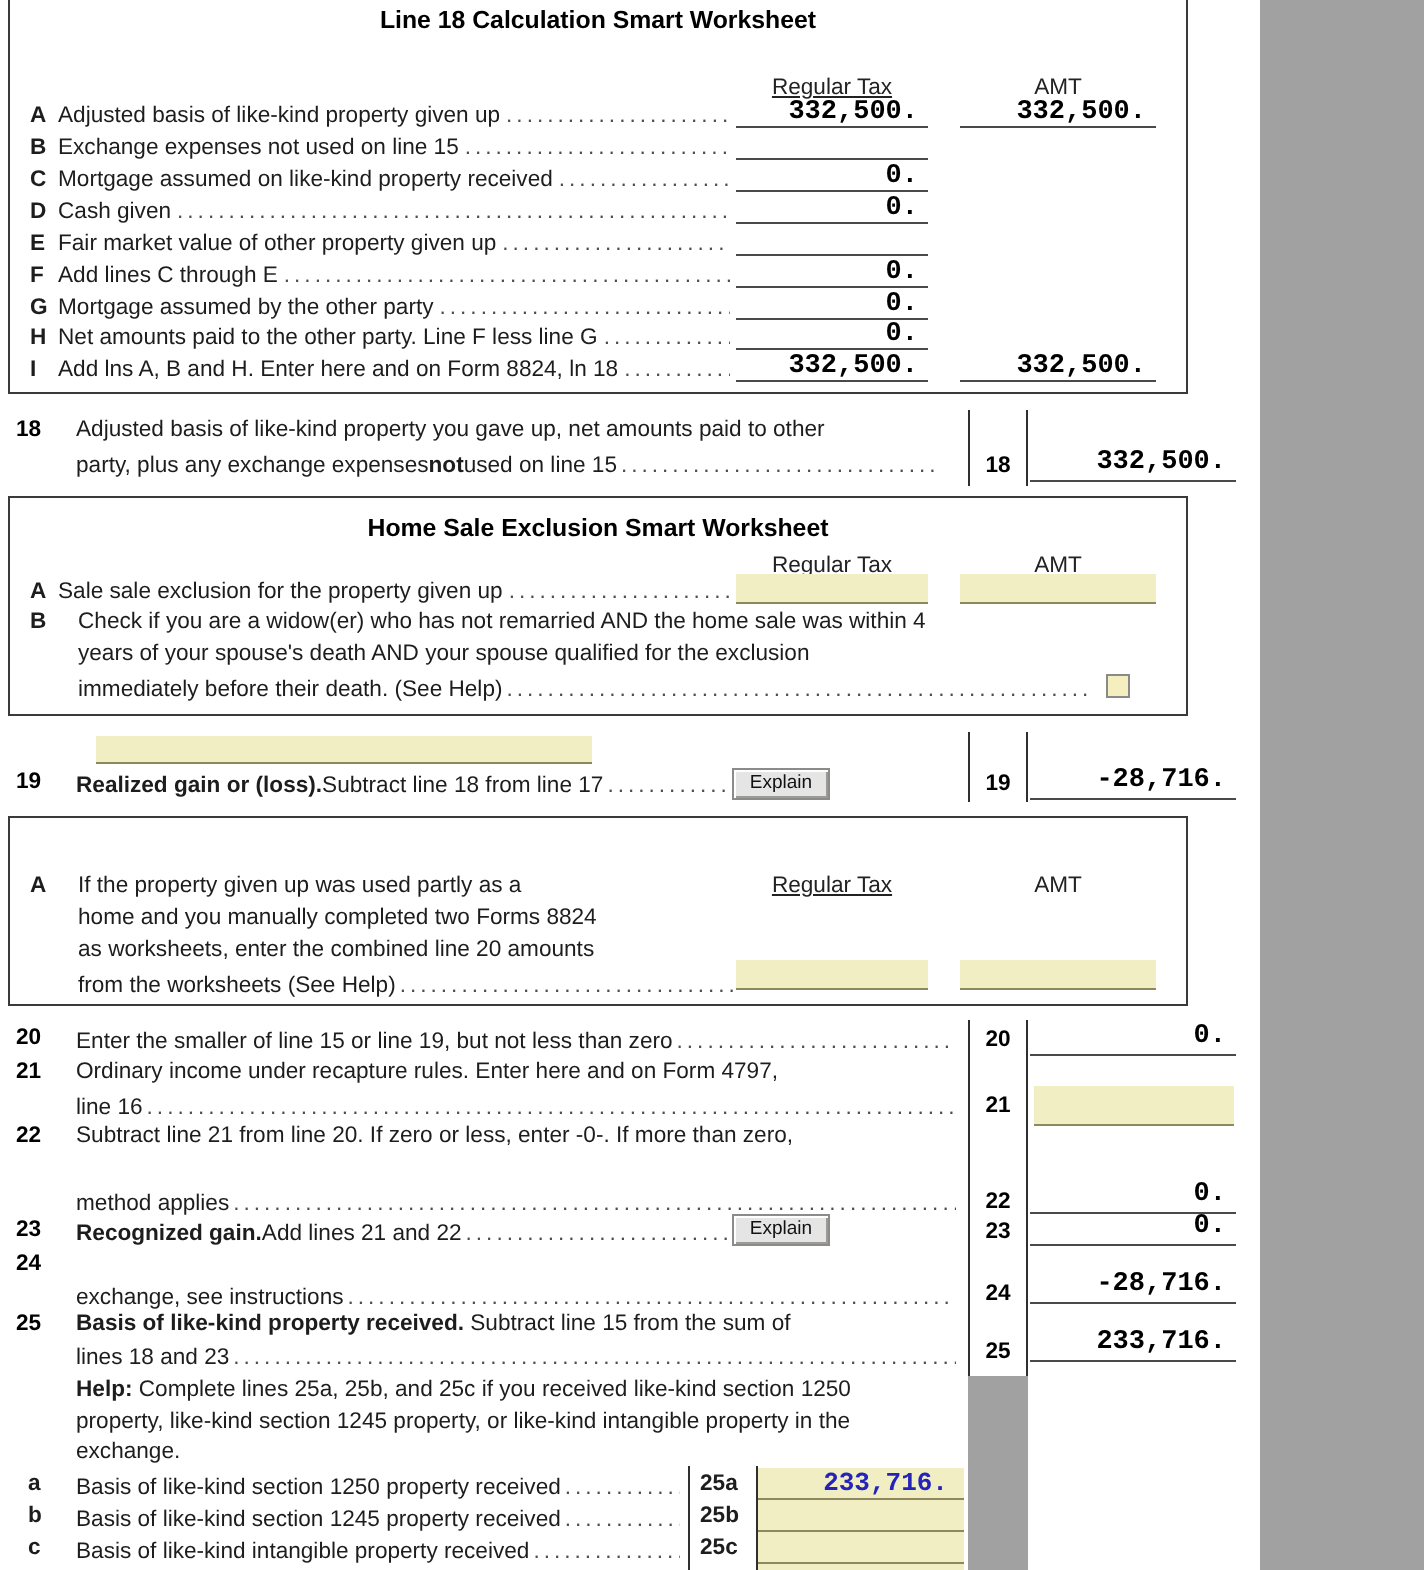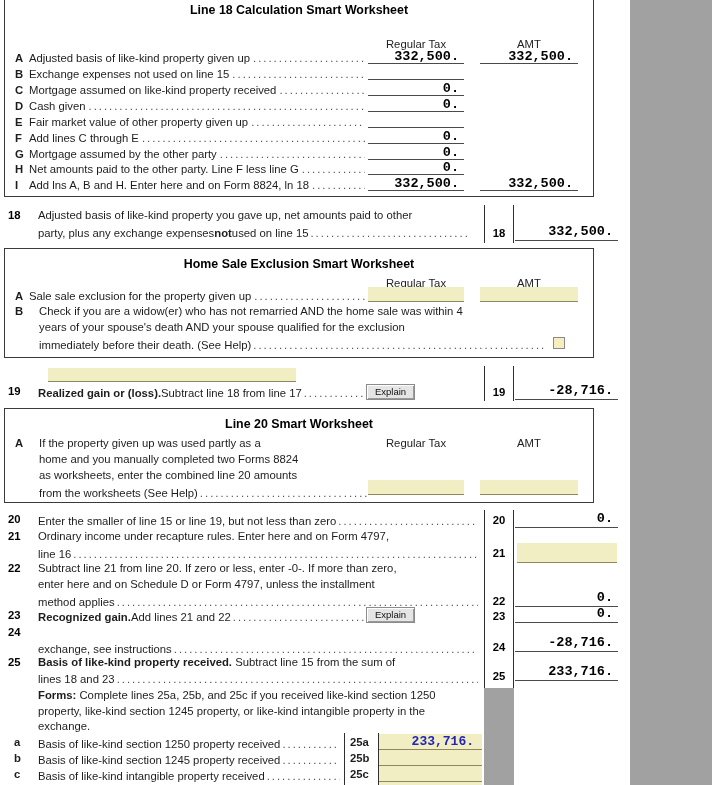--- a/index.html
+++ b/index.html
@@ -11,21 +11,21 @@
   .gutter { position:absolute; left:630px; top:0; width:82px; height:785px; background:#a1a1a1; }
   .graystrip { position:absolute; left:484px; top:688px; width:30px; height:97px; background:#a1a1a1; }
 
   .wsbox { position:absolute; left:4px; width:590px; border:1px solid #3a3a3a; box-sizing:border-box; background:#fff; }
   #box18 { top:-3px; height:200px; border-top:none; }
   #boxHS { top:248px; height:110px; }
   #box20 { top:408px; height:95px; }
 
   .wstitle { position:absolute; left:0; width:100%; text-align:center; font-weight:bold; font-size:12.4px; color:#000; white-space:nowrap; }
   .colhead { position:absolute; width:96px; text-align:center; color:#222; }
-  .ch-reg { left:363px; } .ch-amt { left:475px; width:98px; }
+  .ch-reg { left:363px;text-decoration:underline; } .ch-amt { left:475px; width:98px; }
 
   .frow { position:absolute; left:0; width:588px; height:15px; display:flex; align-items:flex-end; }
   .fletter { flex:0 0 24px; padding-left:10px; font-weight:bold; box-sizing:border-box; }
   .flabel { white-space:nowrap; flex:0 0 auto; }
   .fdots { flex:1 1 0; overflow:hidden; white-space:nowrap; color:#4d4d4d; letter-spacing:2px; margin:0 3px; }
   .cell { flex:0 0 96px; height:15px; box-sizing:border-box; font:700 13.5px "Liberation Mono", monospace; color:#000; text-align:right; padding-right:5px; line-height:15px; }
   .cell.amt { flex-basis:98px; margin-left:16px; margin-right:15px; }
   .u { border-bottom:1px solid #4a4a4a; }
   .ycell { background:#f2eec4; border-bottom:1px solid #8e885c; }
 
@@ -169,21 +169,20 @@
     <span class="b">Realized gain or (loss).</span>
       <span> Subtract line 18 from line 17</span>
     <span class="fdots">..........................................................................................................................................</span>
   </div>
   <div class="btn" style="left:366px; top:384px">Explain</div>
   <div class="ncol" style="top:366px; height:35px"></div>
   <div class="nnum" style="top:386px">19</div>
   <div class="val" style="top:383px">-28,716.</div>
 
   <div class="wsbox" id="box20">
-    <div class="wstitle" style="top:8px">Line 20 Smart Worksheet</div>
     <div class="t b" style="left:10px; top:28px">A</div>
     <div class="t" style="left:34px; top:28px">If the property given up was used partly as a</div>
     <div class="t" style="left:34px; top:44px">home and you manually completed two Forms 8824</div>
     <div class="t" style="left:34px; top:60px">as worksheets, enter the combined line 20 amounts</div>
     <div class="dotflex" style="left:34px; top:76px; width:329px; height:14px">
       <span>from the worksheets (See Help)</span>
       <span class="fdots">..........................................................................................................................................</span>
     </div>
     <div class="colhead ch-reg" style="top:28px">Regular Tax</div>
     <div class="colhead ch-amt" style="top:28px">AMT</div>
@@ -205,21 +204,20 @@
   <div class="t" style="left:38px; top:530px">Ordinary income under recapture rules. Enter here and on Form 4797,</div>
   <div class="dotflex" style="left:38px; top:546px; width:440px; height:14px">
     <span>line 16</span>
     <span class="fdots">..........................................................................................................................................</span>
   </div>
   <div class="nnum" style="top:547px">21</div>
   <div class="yfield" style="left:517px; top:543px; width:100px; height:20px"></div>
 
   <div class="lnum" style="top:562px">22</div>
   <div class="t" style="left:38px; top:562px">Subtract line 21 from line 20. If zero or less, enter -0-. If more than zero,</div>
-  <div class="t" style="left:38px; top:578px">enter here and on Schedule D or Form 4797, unless the installment</div>
   <div class="dotflex" style="left:38px; top:594px; width:440px; height:14px">
     <span>method applies</span>
     <span class="fdots">..........................................................................................................................................</span>
   </div>
   <div class="nnum" style="top:595px">22</div>
   <div class="val" style="top:590px">0.</div>
 
   <div class="lnum" style="top:609px">23</div>
   <div class="dotflex" style="left:38px; top:609px; width:326px; height:14px">
     <span class="b">Recognized gain.</span>
@@ -240,21 +238,21 @@
 
   <div class="lnum" style="top:656px">25</div>
   <div class="t" style="left:38px; top:656px"><span class="b">Basis of like-kind property received.</span><span> Subtract line 15 from the sum of</span></div>
   <div class="dotflex" style="left:38px; top:671px; width:440px; height:14px">
     <span>lines 18 and 23</span>
     <span class="fdots">..........................................................................................................................................</span>
   </div>
   <div class="nnum" style="top:670px">25</div>
   <div class="val" style="top:664px">233,716.</div>
 
-  <div class="t" style="left:38px; top:689px"><span class="b">Forms:</span><span> Complete lines 25a, 25b, and 25c if you received like-kind section 1250</span></div>
+  <div class="t" style="left:38px; top:689px"><span class="b">Help:</span><span> Complete lines 25a, 25b, and 25c if you received like-kind section 1250</span></div>
   <div class="t" style="left:38px; top:705px">property, like-kind section 1245 property, or like-kind intangible property in the</div>
   <div class="t" style="left:38px; top:720px">exchange.</div>
 
   <div class="vsep" style="left:344px; top:733px; height:52px"></div>
   <div class="vsep" style="left:378px; top:733px; height:52px"></div>
   <div class="yfield" style="left:379px; top:734px; width:103px; height:51px; border-bottom:none"></div>
 
   <div class="t b" style="left:14px; top:736px">a</div>
   <div class="dotflex" style="left:38px; top:736px; width:302px; height:14px">
     <span>Basis of like-kind section 1250 property received</span>

